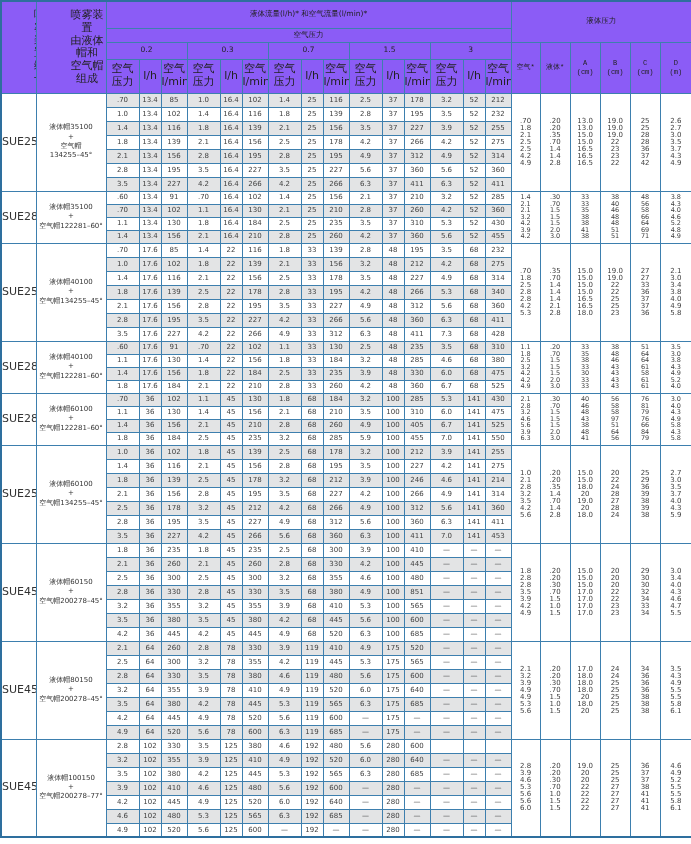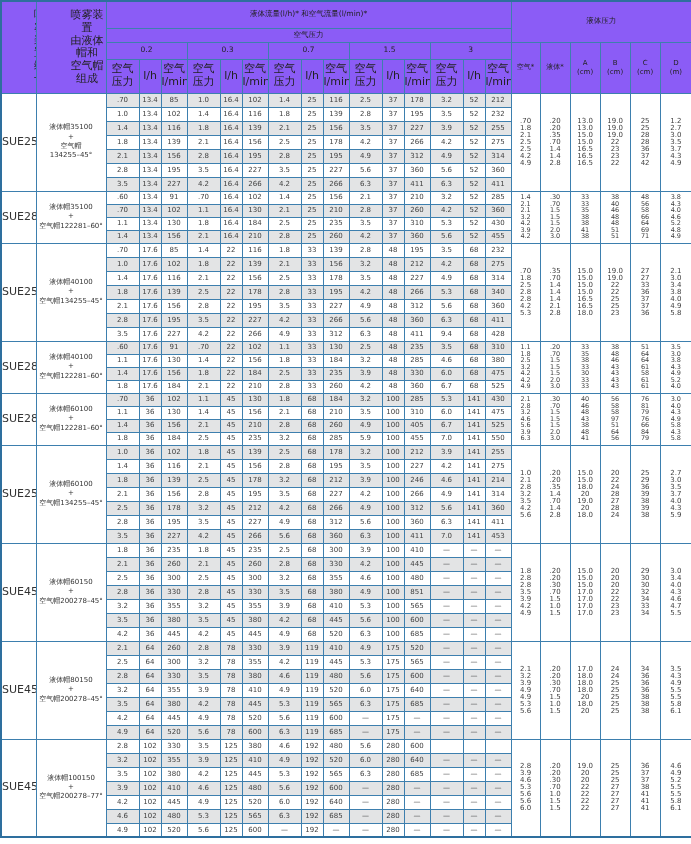--- a/index.html
+++ b/index.html
@@ -7,21 +7,21 @@
         font-family:"DejaVu Sans","Liberation Sans",sans-serif;color:#3a3a3a;}
   table.spec{border-collapse:collapse;table-layout:fixed;width:691px;
              border:2px solid #2e6f9e;}
   th,td{border:1px solid #3d7fae;padding:0;text-align:center;vertical-align:middle;
         font-weight:normal;line-height:1.15;overflow:hidden;}
   thead th{color:#222;font-size:7.5px;background:#8b5cf6;white-space:pre-line;}
   .flow-title{font-size:8px;height:27px;}
   .press-title{font-size:8px;height:14px;}
   .press-num{font-size:8px;height:17px;}
   .sub{font-size:11px;height:33px;white-space:pre-line;}
-  .sprayh{font-size:7px;white-space:pre-line;}
+  .sprayh{font-size:7px;white-space:pre-line;font-family:Liberation Mono, monospace;}
   .idh,.comph{font-size:11px;white-space:pre-line;padding-left:32px;}
   tbody td{font-size:7px;color:#404040;}
   tbody th{font-size:11px;color:#333;background:#fff;white-space:pre-line;}
   th.block-comp{font-size:7px;line-height:1.35;}
   tr.tall{height:14px;}
   tr.short{height:13px;}
   td.stripe{background:#e3e4e5;}
   td.spray{background:#fff;vertical-align:middle;padding:1px 0;}
   td.spray div{font-size:7px;line-height:1;}
   td.spray.dense div{font-size:6.5px;}
@@ -183,21 +183,21 @@
               <div>25</div>
               <div>28</div>
               <div>28</div>
               <div>36</div>
               <div>37</div>
               <div>42</div>
             </div>
           </td>
           <td rowspan="7" class="spray">
             <div class="stack">
-              <div>1.2</div>
+              <div>2.6</div>
               <div>2.7</div>
               <div>3.0</div>
               <div>3.5</div>
               <div>3.7</div>
               <div>4.3</div>
               <div>4.9</div>
             </div>
           </td>
         </tr>
         <tr class="tall">
@@ -618,21 +618,21 @@
           <td>227</td>
           <td>4.2</td>
           <td>22</td>
           <td>266</td>
           <td>4.9</td>
           <td>33</td>
           <td>312</td>
           <td>6.3</td>
           <td>48</td>
           <td>411</td>
-          <td>9.4</td>
+          <td>7.3</td>
           <td>68</td>
           <td>428</td>
         </tr>
         <tr class="short">
           <th rowspan="4">SUE28A</th>
           <th rowspan="4" class="block-comp">液体帽40100
 +
 空气帽122281–60°</th>
           <td class="stripe">.60</td>
           <td class="stripe">17.6</td>

